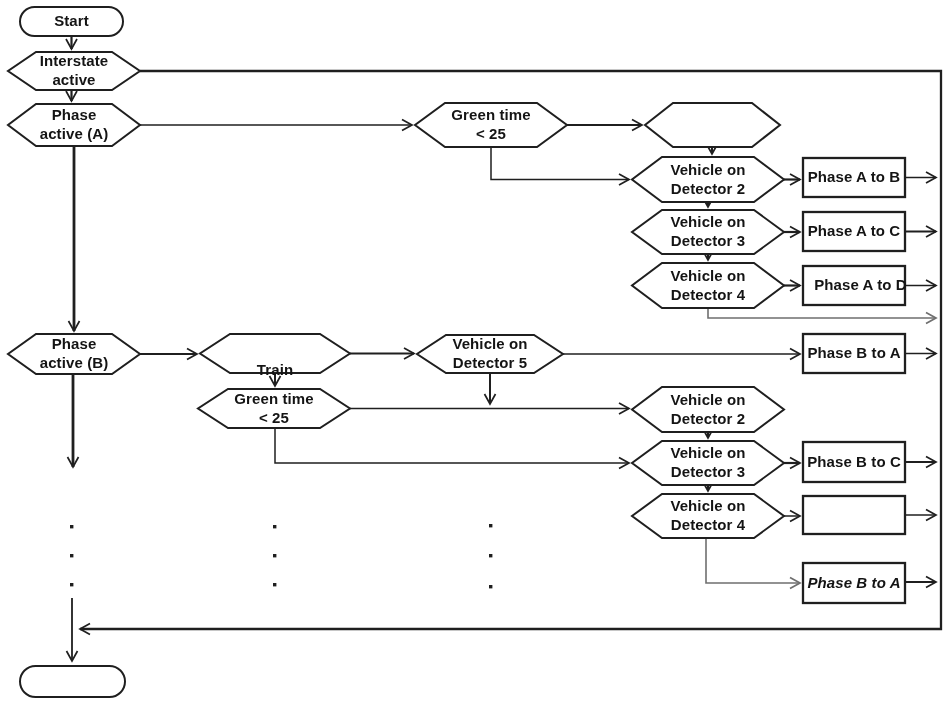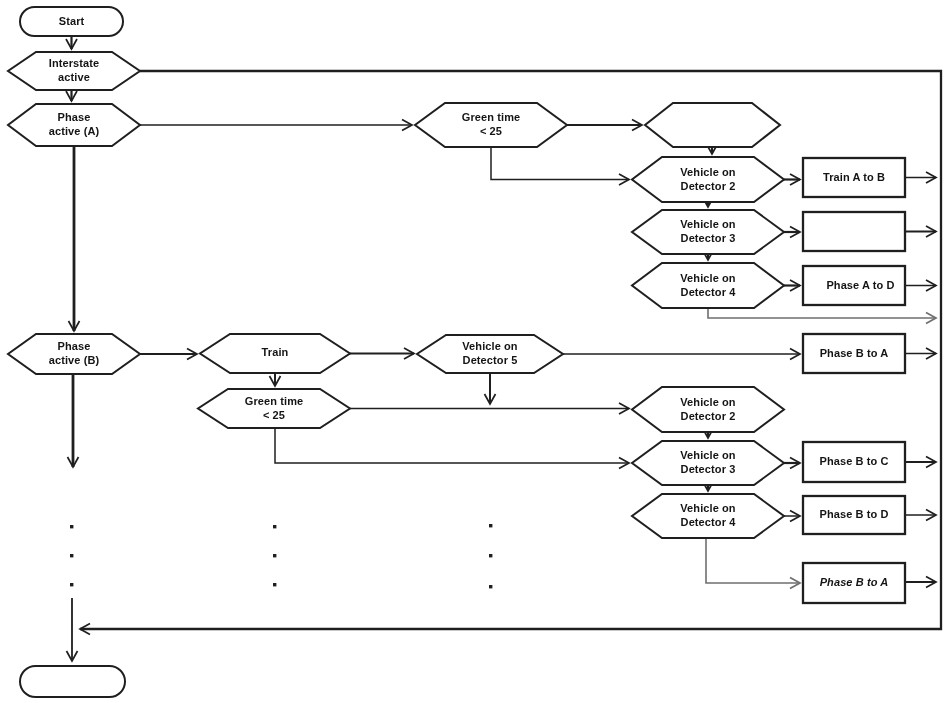--- a/index.html
+++ b/index.html
@@ -9,21 +9,21 @@
     background:#ffffff;
     font-family:"Liberation Sans", sans-serif;
     overflow:hidden;
   }
   .canvas svg { position:absolute; left:0; top:0; }
   .lbl {
     position:absolute;
     display:flex; align-items:center; justify-content:center;
     text-align:center;
     font-weight:bold;
-    font-size:11px;
+    font-size:15px;
     line-height:1.25;
     color:#141414;
     white-space:pre-line;
     pointer-events:none;
     letter-spacing:0.1px;
   }
   .lbl.italic { font-style:italic; }
 </style>
 </head>
 <body>
@@ -155,33 +155,33 @@
   <div class="lbl" style="left:8px;top:104px;width:132px;height:42px">Phase
 active (A)</div>
   <div class="lbl" style="left:415px;top:103px;width:152px;height:44px">Green time
 &lt; 25</div>
   <div class="lbl" style="left:632px;top:157px;width:152px;height:45px">Vehicle on
 Detector 2</div>
   <div class="lbl" style="left:632px;top:210px;width:152px;height:44px">Vehicle on
 Detector 3</div>
   <div class="lbl" style="left:632px;top:263px;width:152px;height:45px">Vehicle on
 Detector 4</div>
-  <div class="lbl" style="left:803px;top:158px;width:102px;height:39px">Train A to B</div>
+  <div class="lbl" style="left:803px;top:158px;width:102px;height:39px">Phase A to B</div>
+  <div class="lbl" style="left:803px;top:212px;width:102px;height:39px">Phase A to C</div>
   <div class="lbl" style="left:803px;top:266px;width:115px;height:39px">Phase A to D</div>
   <div class="lbl" style="left:8px;top:334px;width:132px;height:40px">Phase
 active (B)</div>
-  <div class="lbl" style="left:200px;top:330px;width:150px;height:45px">Train</div>
+  <div class="lbl" style="left:200px;top:348px;width:150px;height:45px">Train</div>
   <div class="lbl" style="left:417px;top:335px;width:146px;height:38px">Vehicle on
 Detector 5</div>
   <div class="lbl" style="left:803px;top:334px;width:102px;height:39px">Phase B to A</div>
   <div class="lbl" style="left:198px;top:389px;width:152px;height:39px">Green time
 &lt; 25</div>
   <div class="lbl" style="left:632px;top:387px;width:152px;height:45px">Vehicle on
 Detector 2</div>
   <div class="lbl" style="left:632px;top:441px;width:152px;height:44px">Vehicle on
 Detector 3</div>
   <div class="lbl" style="left:632px;top:494px;width:152px;height:44px">Vehicle on
 Detector 4</div>
   <div class="lbl" style="left:803px;top:442px;width:102px;height:40px">Phase B to C</div>
-  <div class="lbl" style="left:803px;top:496px;width:102px;height:38px">Phase B to D</div>
   <div class="lbl italic" style="left:803px;top:563px;width:102px;height:40px">Phase B to A</div>
 
 </div>
 
 </body></html>

